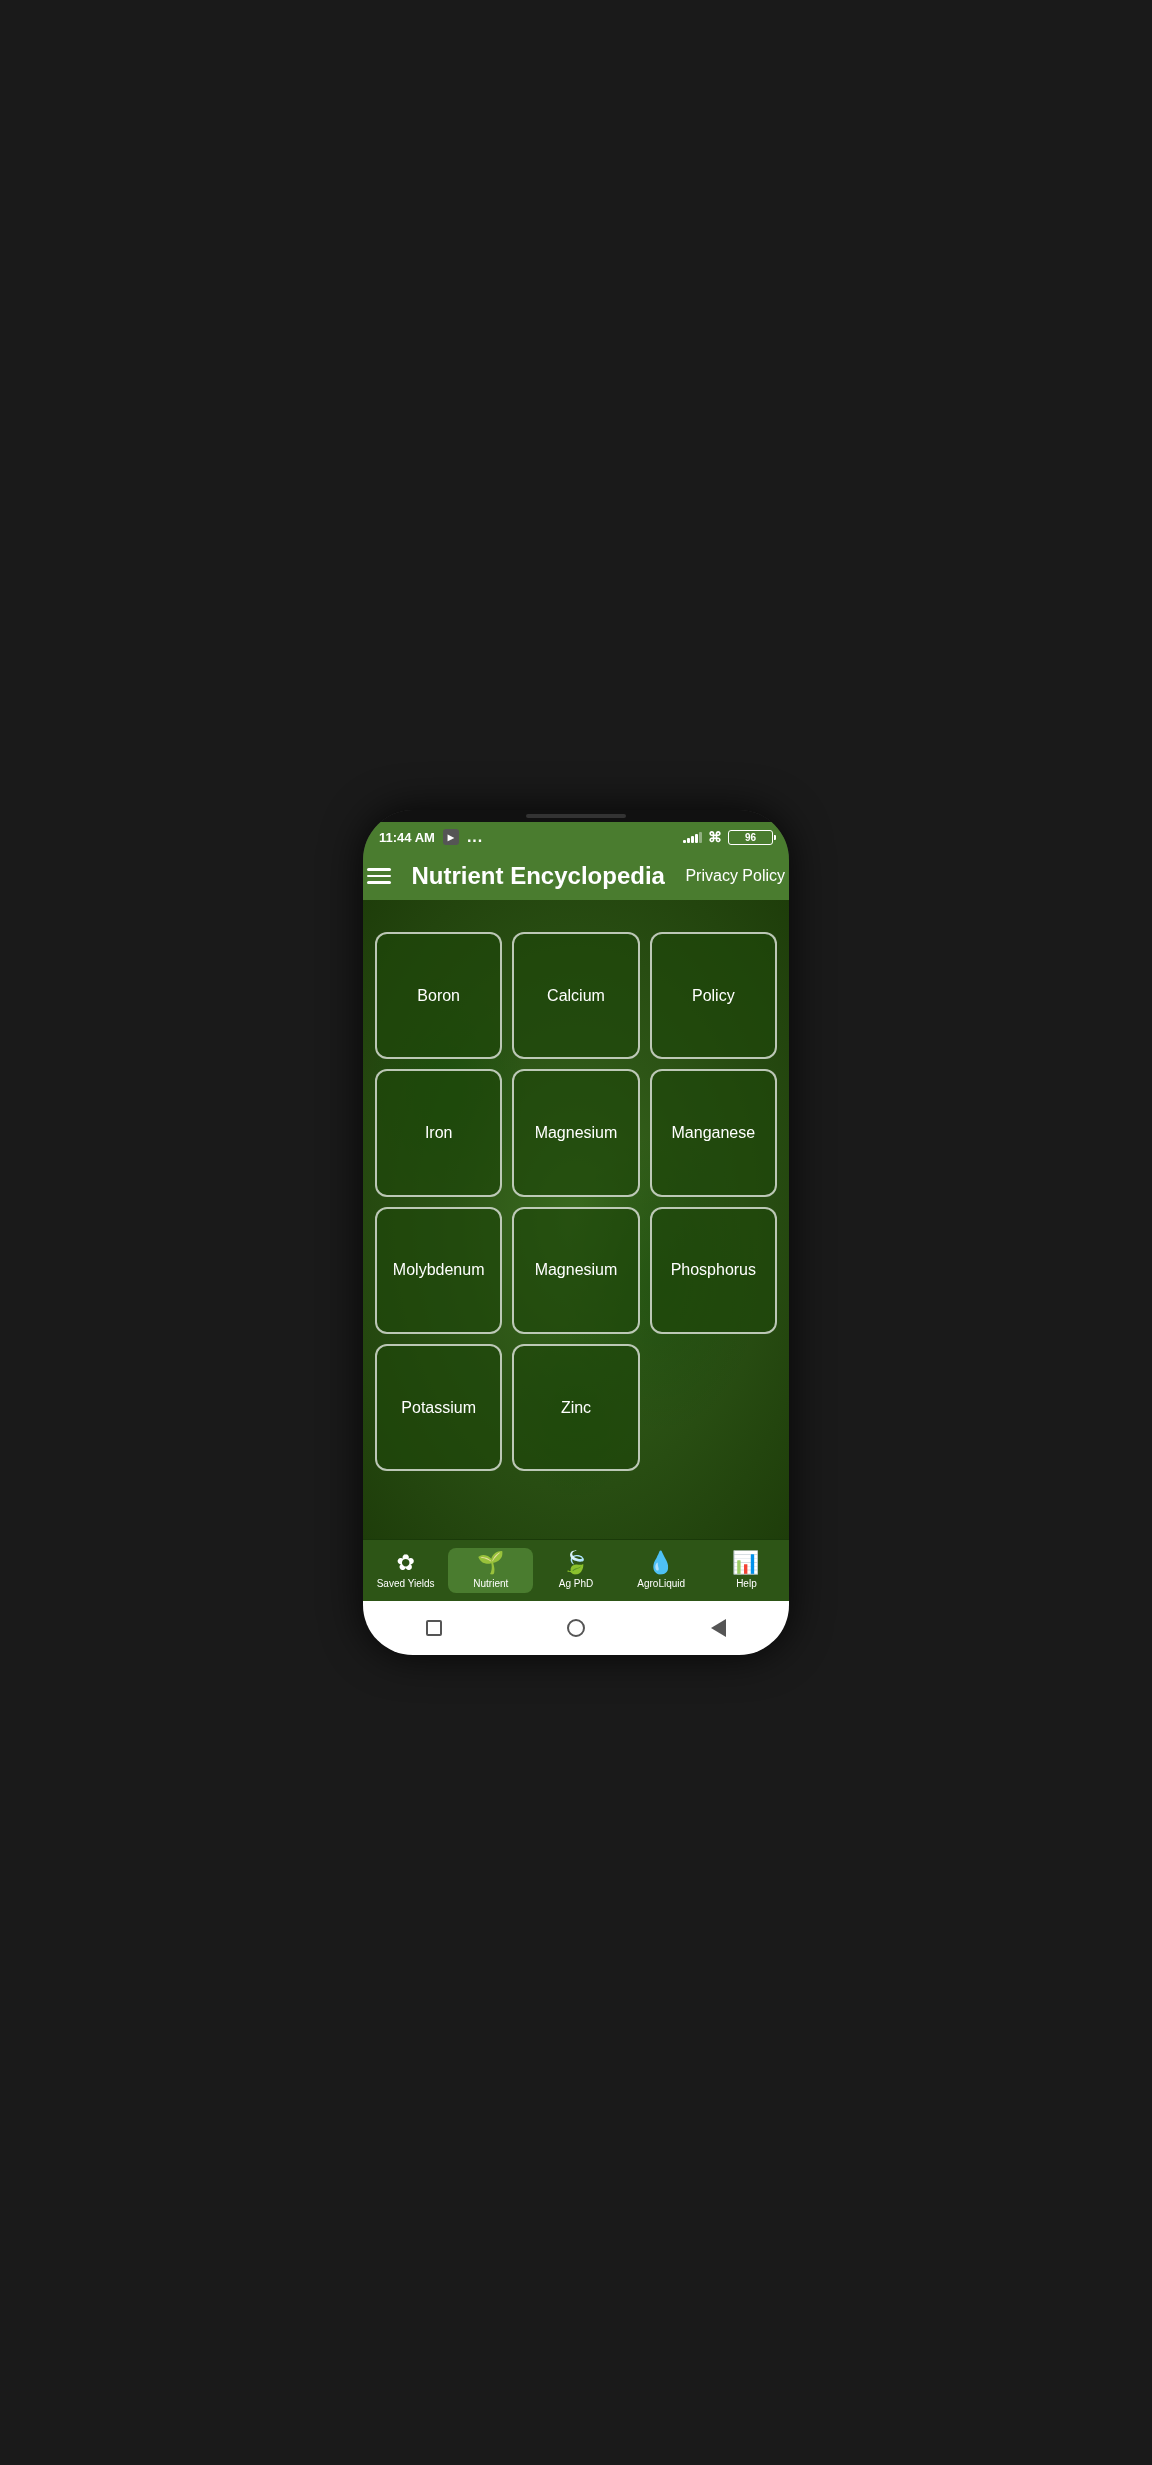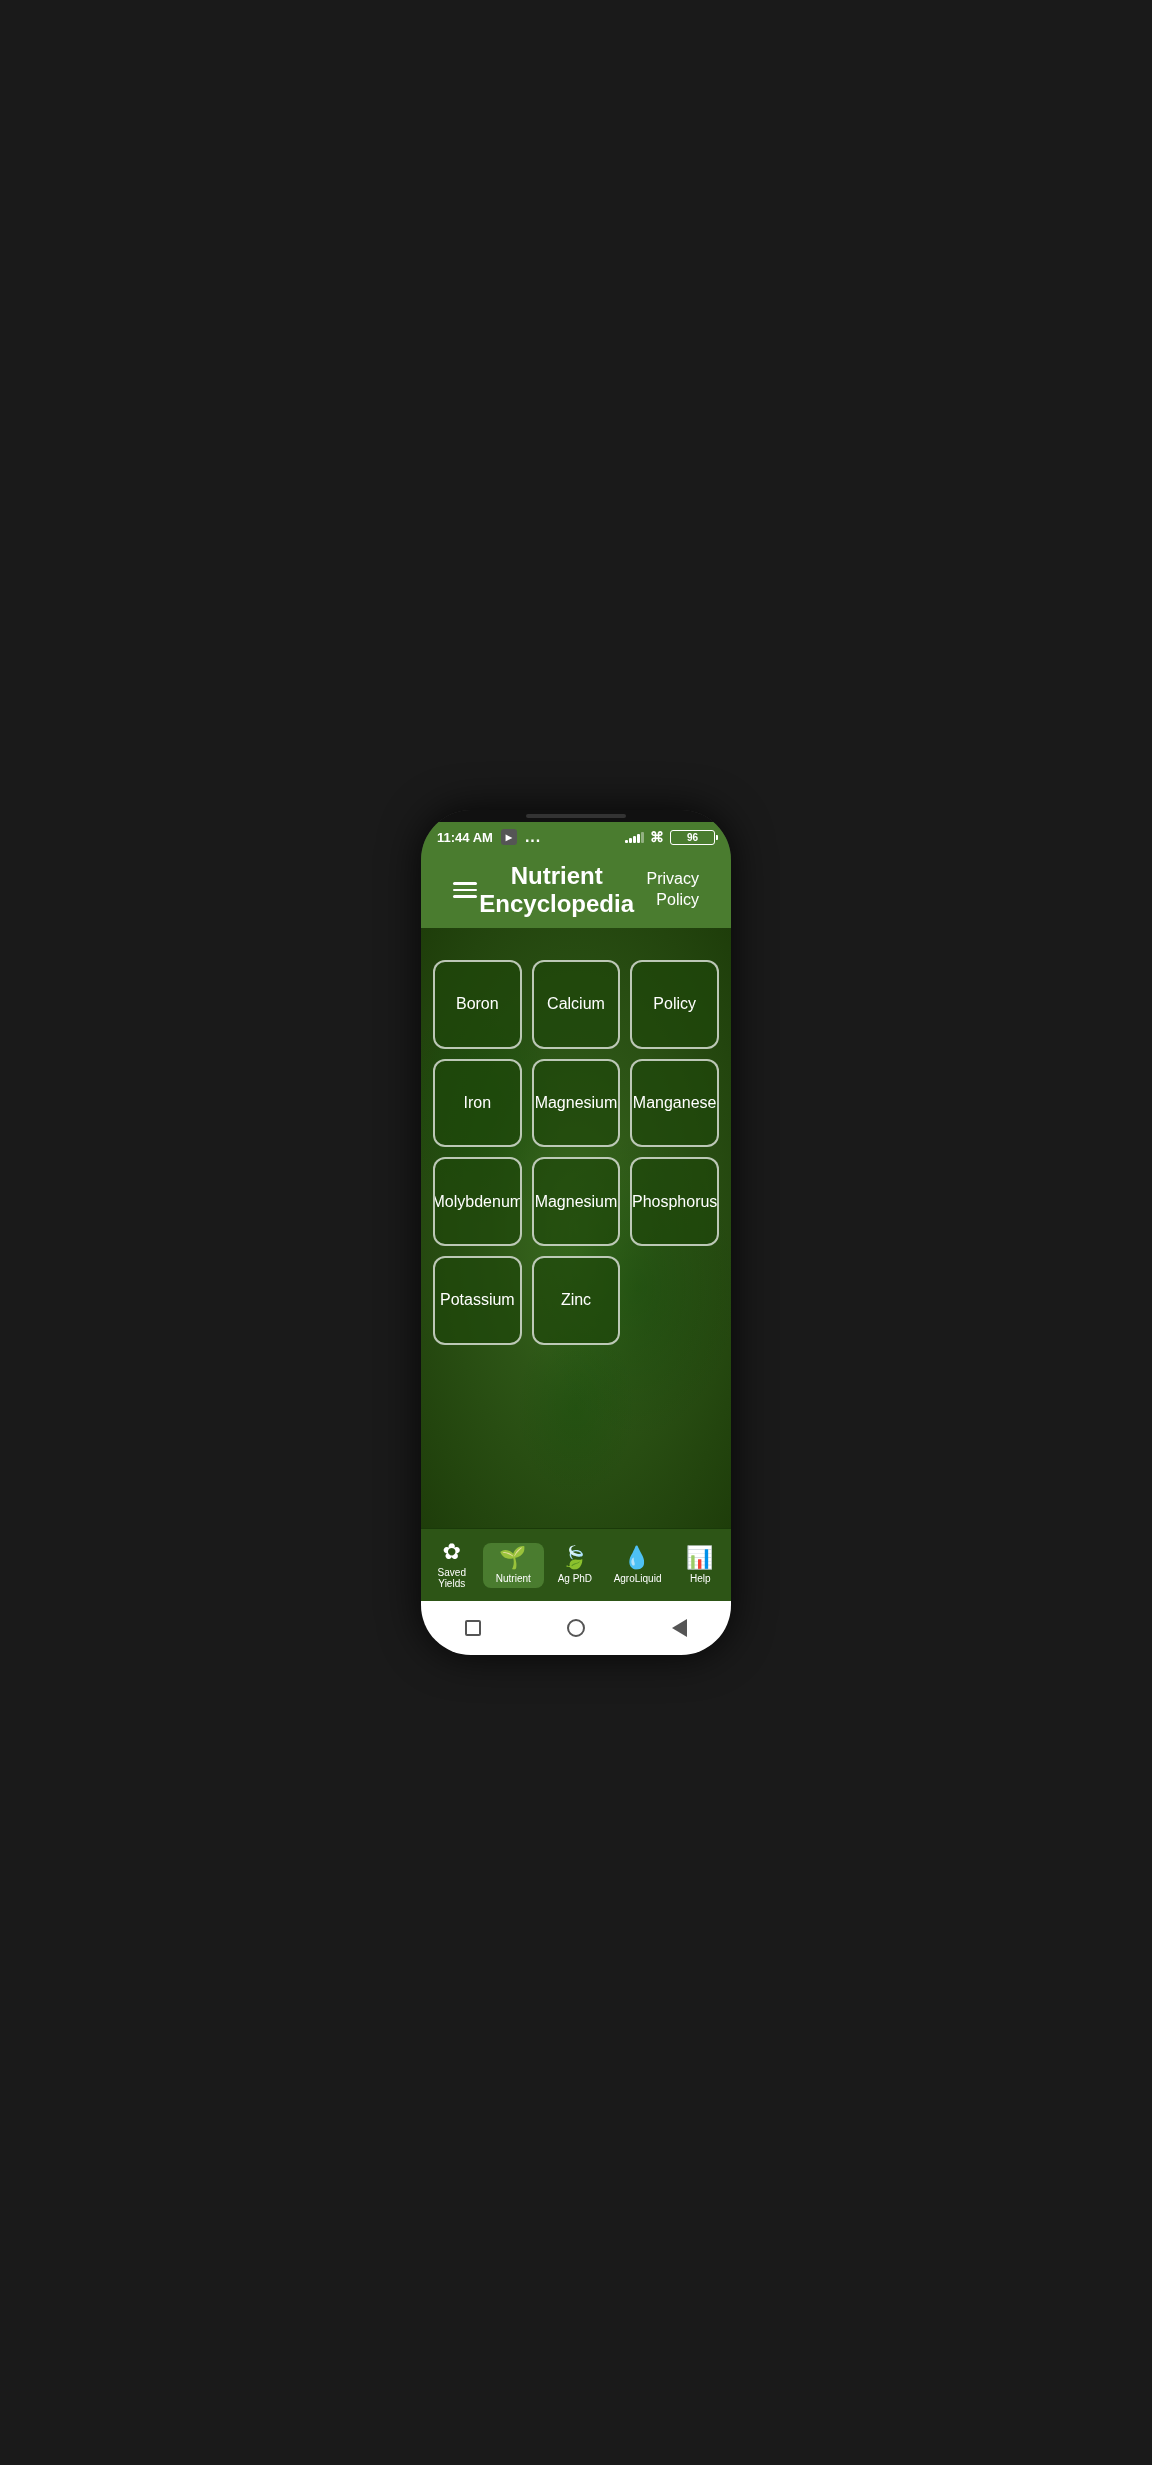--- a/index.html
+++ b/index.html
@@ -8,21 +8,21 @@
     body {
       background: #1a1a1a;
       display: flex;
       justify-content: center;
       align-items: center;
       min-height: 100vh;
       font-family: 'Arial', sans-serif;
     }
 
     .phone-frame {
-      width: 310px;
+      width: 426px;
       height: 845px;
       background: #111;
       border-radius: 50px;
       overflow: hidden;
       position: relative;
       box-shadow: 0 0 40px rgba(0,0,0,0.8), inset 0 0 0 2px #333;
       display: flex;
       flex-direction: column;
     }
 
@@ -119,21 +119,21 @@
       width: 2px;
       height: 5px;
       background: white;
       border-radius: 0 1px 1px 0;
       position: absolute;
       right: -4px;
     }
 
     .app-header {
       background: #4a7c2f;
-      padding: 10px 32px;
+      padding: 10px 4px;
       display: flex;
       justify-content: space-between;
       align-items: center;
     }
 
     .hamburger-icon {
       display: flex;
       flex-direction: column;
       gap: 4px;
       cursor: pointer;

